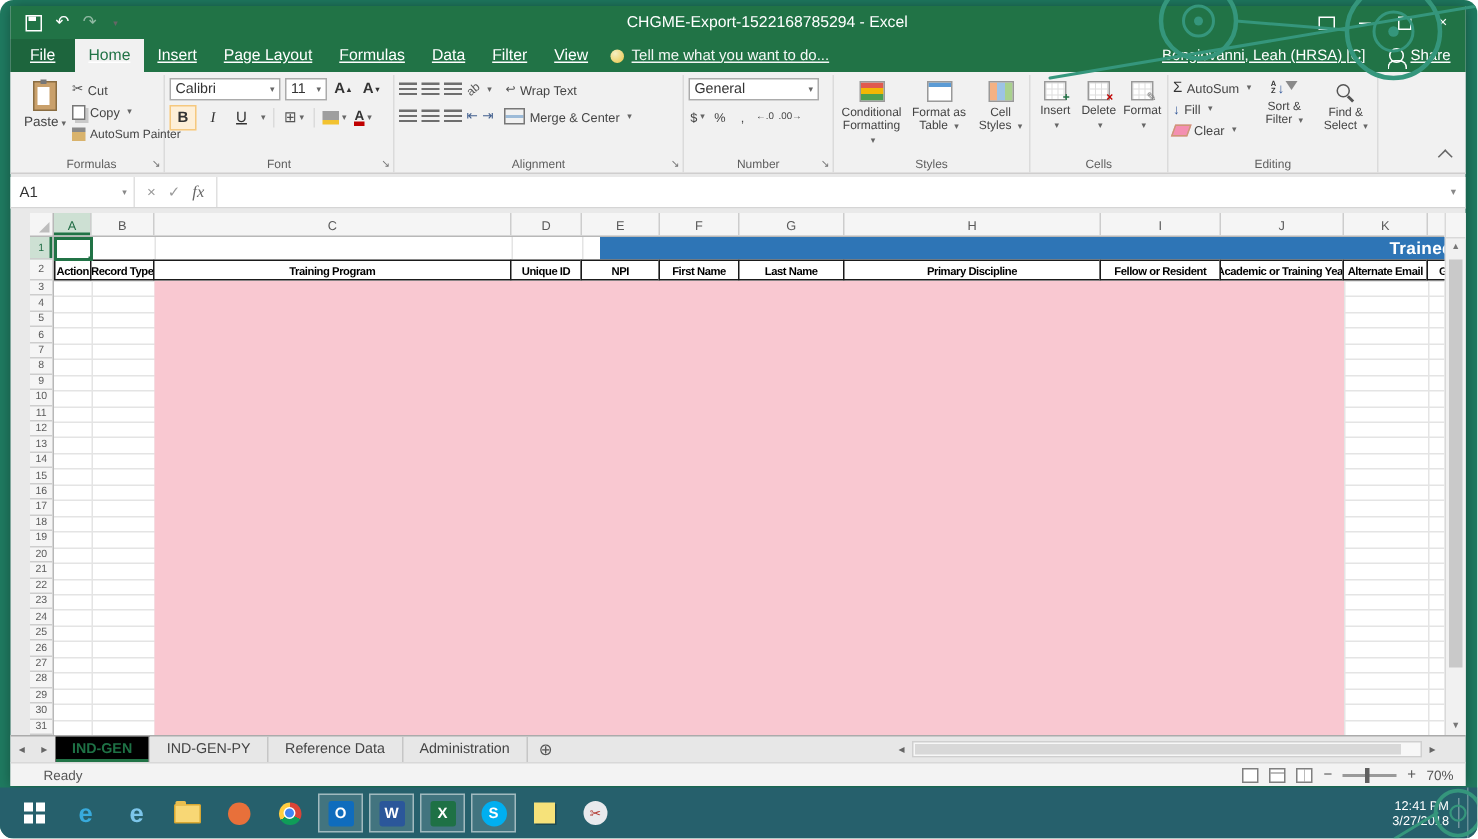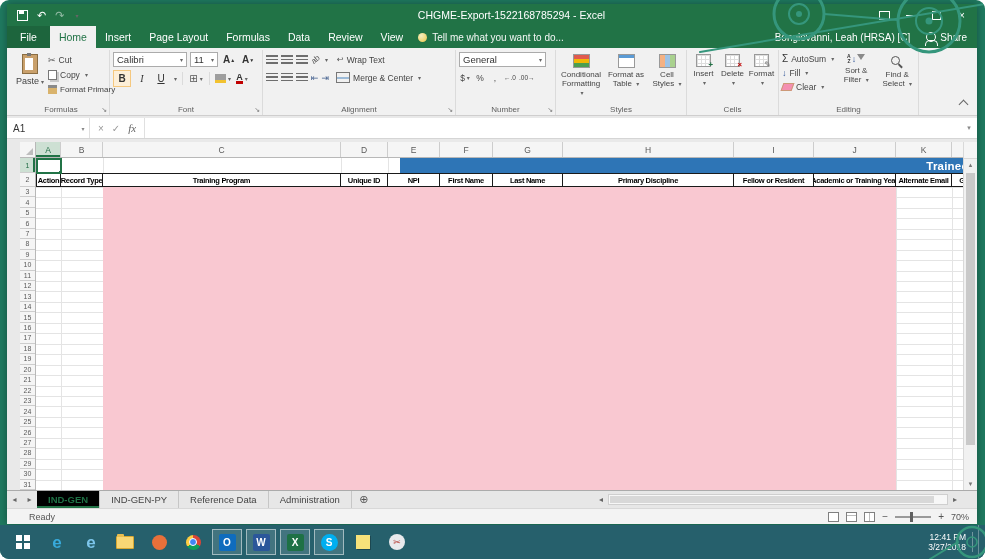--- a/index.html
+++ b/index.html
@@ -19,21 +19,21 @@
   .redoic{font-size:11px;line-height:11px;opacity:.5;}
   .qat .dd{font-size:6px;}
   .wtitle{position:absolute;left:0;right:0;text-align:center;font-size:10.5px;pointer-events:none;padding-left:39px;}
   .wc{position:absolute;right:2px;top:0;height:22px;display:flex;align-items:center;}
   .wc span{width:26px;display:flex;align-items:center;justify-content:center;color:#fff;font-size:10px;height:22px;}
   .ric-ribbonopt{width:9px;height:7px;border:1px solid #fff;display:block;}
   .ric-min{width:8px;height:1px;background:#fff;display:block;}
   .ric-max{width:7px;height:7px;border:1px solid #fff;display:block;}
   
   .tabsrow{position:absolute;left:0;top:22px;right:0;height:22px;background:var(--excel-green,#217346);
-           display:flex;align-items:stretch;color:#fff;font-size:10.5px;}
+           display:flex;align-items:stretch;color:#fff;font-size:10.5px;text-decoration:underline;}
   .rtab{padding:0 9px;display:flex;align-items:center;cursor:default;}
   .rtab.file{background:rgba(0,0,0,.12);padding:0 13px;}
   .rtab.active{background:#F1F1F1;color:var(--excel-green,#217346);}
   .tellme{display:flex;align-items:center;gap:5px;margin-left:6px;font-size:10px;opacity:.95;}
   .bulb{width:9px;height:9px;border-radius:50%;background:radial-gradient(circle at 35% 30%,#FFF6C9,#F7CB47);display:inline-block;}
   .tr-right{margin-left:auto;display:flex;align-items:center;gap:16px;margin-right:10px;font-size:10px;}
   .shareic{width:8px;height:8px;border-radius:50%;border:1px solid #fff;position:relative;display:inline-block;}
   .shareic:after{content:"";position:absolute;left:-2px;top:7px;width:11px;height:5px;border:1px solid #fff;border-bottom:none;border-radius:5px 5px 0 0;}
   .sharebtn{display:flex;align-items:center;gap:4px;}
   
@@ -217,21 +217,21 @@
     </div>
 
     <div class="tabsrow">
       <div class="rtab file">File</div>
       <div id="ribbon-tab-list" style="display:flex;align-items:stretch;">
           <div class="rtab active">Home</div>
           <div class="rtab">Insert</div>
           <div class="rtab">Page Layout</div>
           <div class="rtab">Formulas</div>
           <div class="rtab">Data</div>
-          <div class="rtab">Review</div>
+          <div class="rtab">Filter</div>
           <div class="rtab">View</div>
         </div>
       <div class="tellme">
         <span class="bulb"></span>
         <span>Tell me what you want to do...</span>
       </div>
       <div class="tr-right">
         <span>Bongiovanni, Leah (HRSA) [C]</span>
         <span class="sharebtn">
           <span class="shareic"></span>
@@ -253,21 +253,21 @@
                 <span class="ric scissors">✂</span>
                 <span>Cut</span>
               </div>
             <div class="rsmall">
                 <span class="ric copyic"></span>
                 <span>Copy</span>
                 <span class="dd">▾</span>
               </div>
             <div class="rsmall">
                 <span class="ric brushic"></span>
-                <span style="font-size:8px">Format Primary</span>
+                <span style="font-size:8px">AutoSum Painter</span>
               </div>
           </div>
         </div>
         <div class="rg-label">Formulas</div>
         <span class="launcher">↘</span>
       </div>
 
       <div class="rgroup" style="width:153px">
         <div class="frow">
           <div class="combo" style="width:74px">

